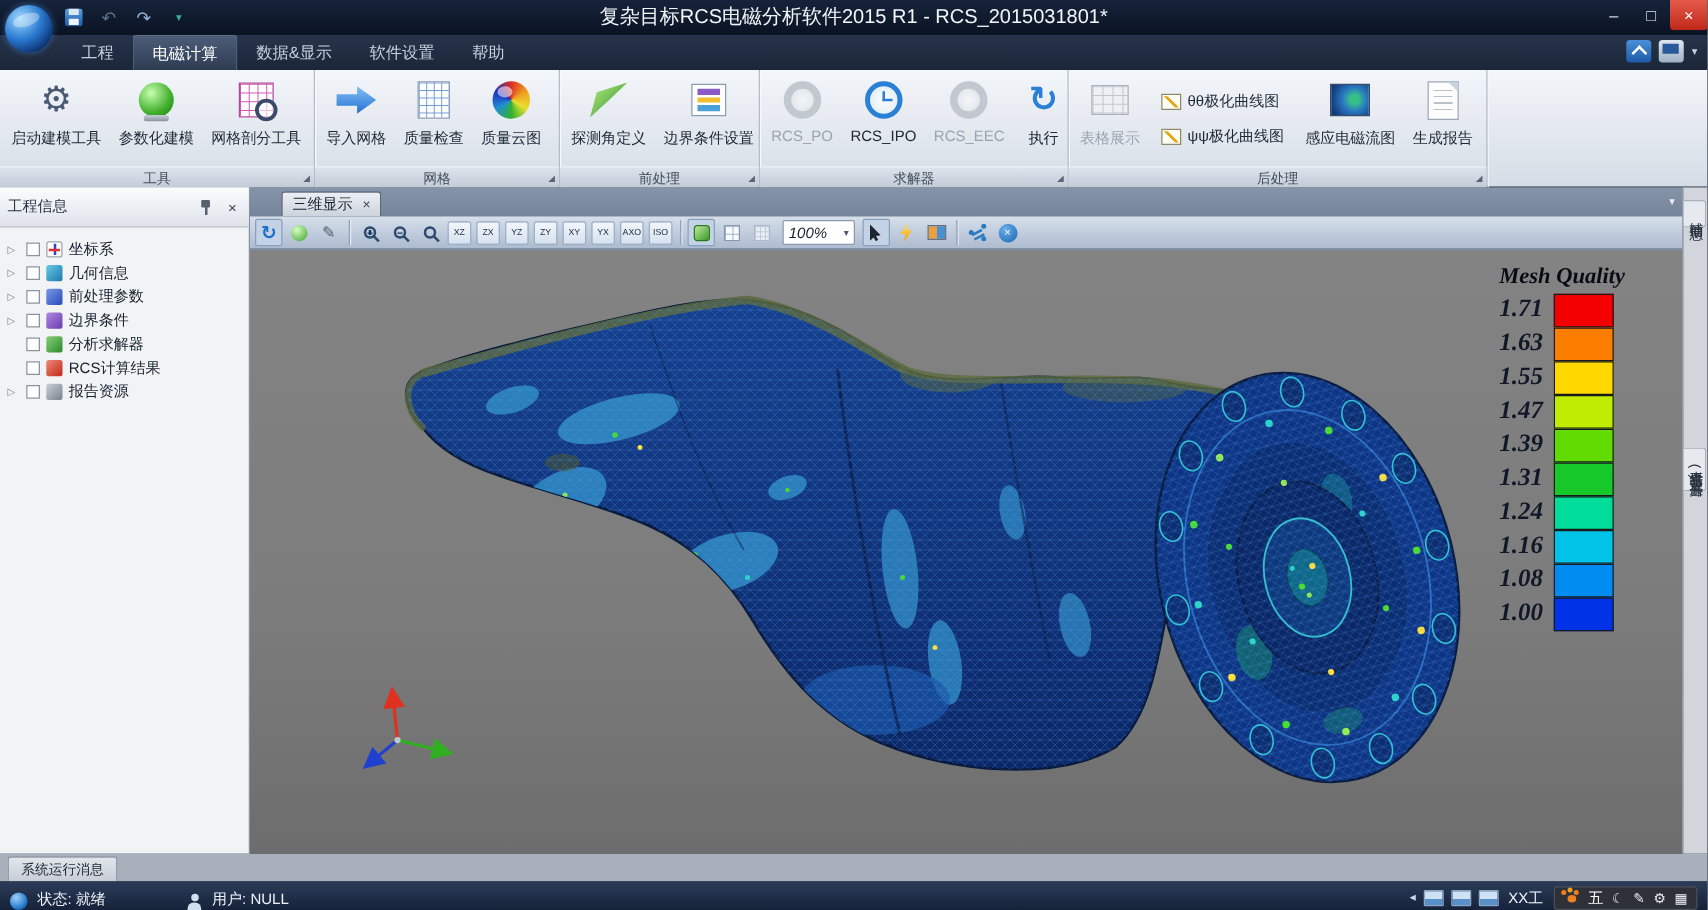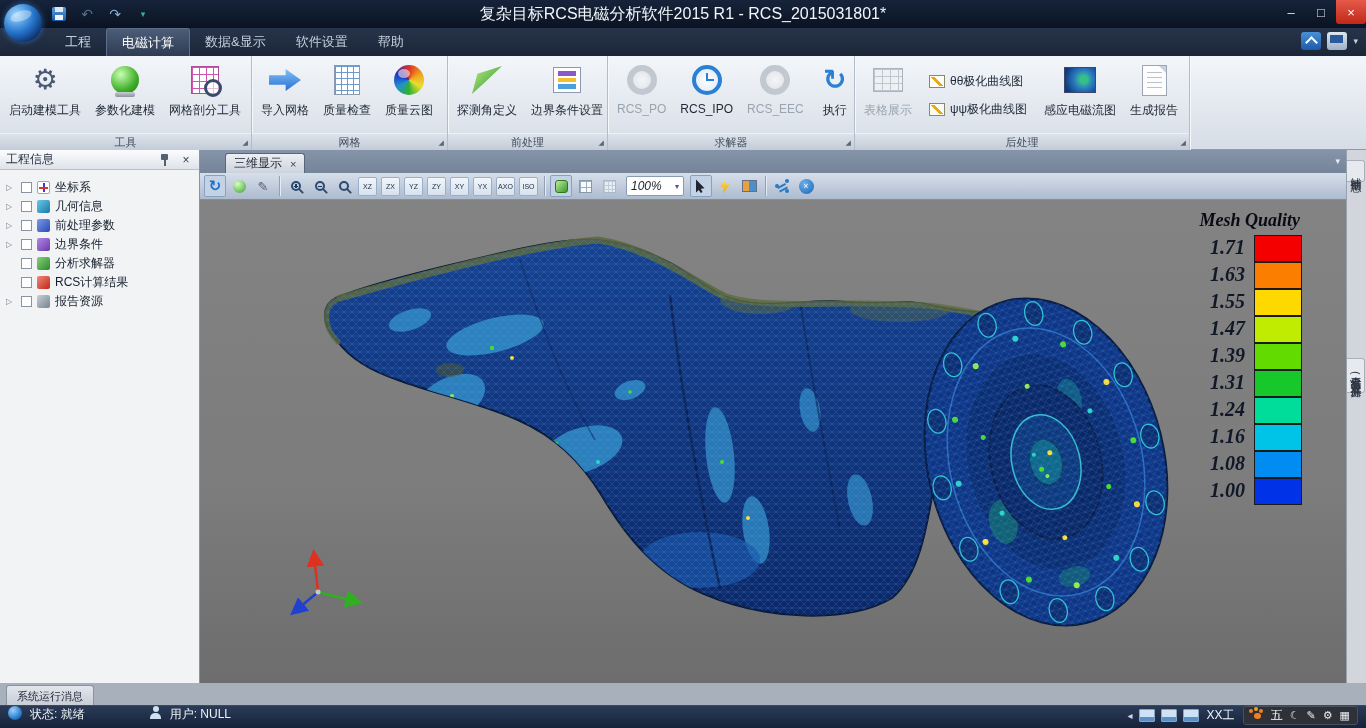--- a/index.html
+++ b/index.html
@@ -109,21 +109,21 @@
     background:repeating-linear-gradient(#b8c2cc 0 1px, transparent 1px 5px); }
   .ic-doc::after { content:""; position:absolute; right:0; top:0; border-style:solid;
     border-width:0 7px 7px 0; border-color:transparent #c8d2dc transparent transparent; }
   .rstack { display:flex; flex-direction:column; justify-content:center; gap:5px; margin:0 4px; }
   .rbtn-sm { display:flex; align-items:center; gap:5px; padding:3px 6px; font-size:12px; color:#1e2836;
     border-radius:3px; }
 
   
   .leftpanel { position:absolute; left:0; top:150px; width:200px; bottom:45px;
     background:#f2f3f5; border-right:1px solid #8a93a2; }
-  .lphead { height:20px; background:linear-gradient(#fbfcfe,#dfe3ea); border-bottom:1px solid #b8c0cc;
+  .lphead { height:32px; background:linear-gradient(#fbfcfe,#dfe3ea); border-bottom:1px solid #b8c0cc;
     display:flex; align-items:center; padding:0 6px; }
   .lptitle { flex:1; font-size:12px; color:#2a3442; }
   .pin { width:9px; height:13px; position:relative; margin-right:10px; }
   .pin::before { content:""; position:absolute; left:4px; top:6px; width:2px; height:7px; background:#55616e; }
   .pin::after { content:""; position:absolute; left:1px; top:1px; width:7px; height:6px; background:#55616e; border-radius:1px; }
   .lpclose { font-size:12px; color:#3a4450; width:14px; text-align:center; }
   .tree { padding-top:8px; }
   .trow { display:flex; align-items:center; height:19px; padding-left:6px; gap:5px; }
   .tarrow { width:10px; font-size:8px; color:#7a8494; }
   .trow.noarrow .tarrow { visibility:hidden; }
@@ -197,42 +197,42 @@
     display:flex; align-items:center; justify-content:center; }
 
   
   .viewport { position:absolute; left:200px; top:200px; right:20px; bottom:45px;
     background:linear-gradient(#838383 0%, #7c7c7c 60%, #6d6d6d 100%); overflow:hidden; }
   .viewport svg { position:absolute; left:0; top:0; width:100%; height:100%; }
 
   .legend { position:absolute; top:10px; right:44px; text-align:right; }
   .ltitle { font-family:"Liberation Serif","DejaVu Serif",serif; font-style:italic; font-weight:bold;
     font-size:18px; color:#0a0a14; margin-bottom:3px; padding-right:2px; }
-  .lrow { display:flex; align-items:center; justify-content:flex-end; height:27px; }
+  .lrow { display:flex; align-items:center; justify-content:flex-start; height:27px; }
   .lval { font-family:"Liberation Serif","DejaVu Serif",serif; font-style:italic; font-weight:bold;
     font-size:20px; color:#101828; margin-right:9px; line-height:27px; }
   .lswatch { width:48px; height:27px; border:1px solid #1a1a1a; margin-bottom:-1px; }
 
   
   .rightstrip { position:absolute; right:0; top:150px; width:20px; bottom:45px;
     background:#d2d6dc; border-left:1px solid #98a1ae; }
   .vstab { writing-mode:vertical-rl; font-size:11px; color:#2a3240; background:#e6e9ee;
     border:1px solid #a8b0bc; border-left:none; border-radius:0 3px 3px 0;
     padding:8px 1px; position:absolute; left:0; letter-spacing:1px; }
   .vstab.top { top:10px; }
   .vstab.mid { top:208px; }
 
   
   .msgstrip { position:absolute; left:0; bottom:23px; width:1366px; height:22px; background:#a8b0bc; }
   .msgtab { position:absolute; left:6px; top:2px; height:20px; padding:0 10px; line-height:20px;
     background:linear-gradient(#e2e6ec,#c8cdd6); border:1px solid #8a93a2; border-bottom:none;
     border-radius:3px 3px 0 0; font-size:11px; color:#222c3a; }
   .statusbar { position:absolute; left:0; bottom:0; width:1366px; height:23px;
     background:linear-gradient(#2b3b57,#152档23a); background:linear-gradient(#2b3b57,#15223a);
-    border-top:1px solid #3a4a66; color:#eef2f8; display:flex; align-items:flex-start;
+    border-top:1px solid #3a4a66; color:#eef2f8; display:flex; align-items:flex-end;
     padding:0 8px; font-size:12px; gap:8px; }
   .globe { width:14px; height:14px; border-radius:50%;
     background:radial-gradient(circle at 35% 30%, #9fd0f8, #2a80d0 60%, #0c3a7e); }
   .person { width:13px; height:13px; position:relative; margin-left:56px; }
   .person::before { content:""; position:absolute; left:4px; top:0; width:6px; height:6px;
     border-radius:50%; background:#cfe0f0; }
   .person::after { content:""; position:absolute; left:1px; bottom:0; width:11px; height:6px;
     border-radius:5px 5px 0 0; background:#cfe0f0; }
   .tray { margin-left:auto; display:flex; align-items:center; gap:6px; }
   .tray-expand { color:#cdd6e2; font-size:10px; }

